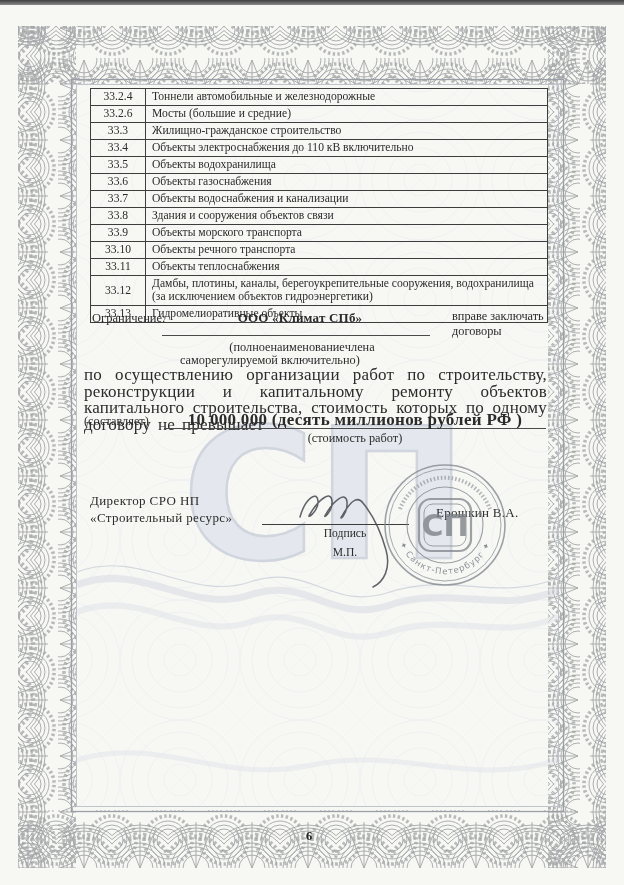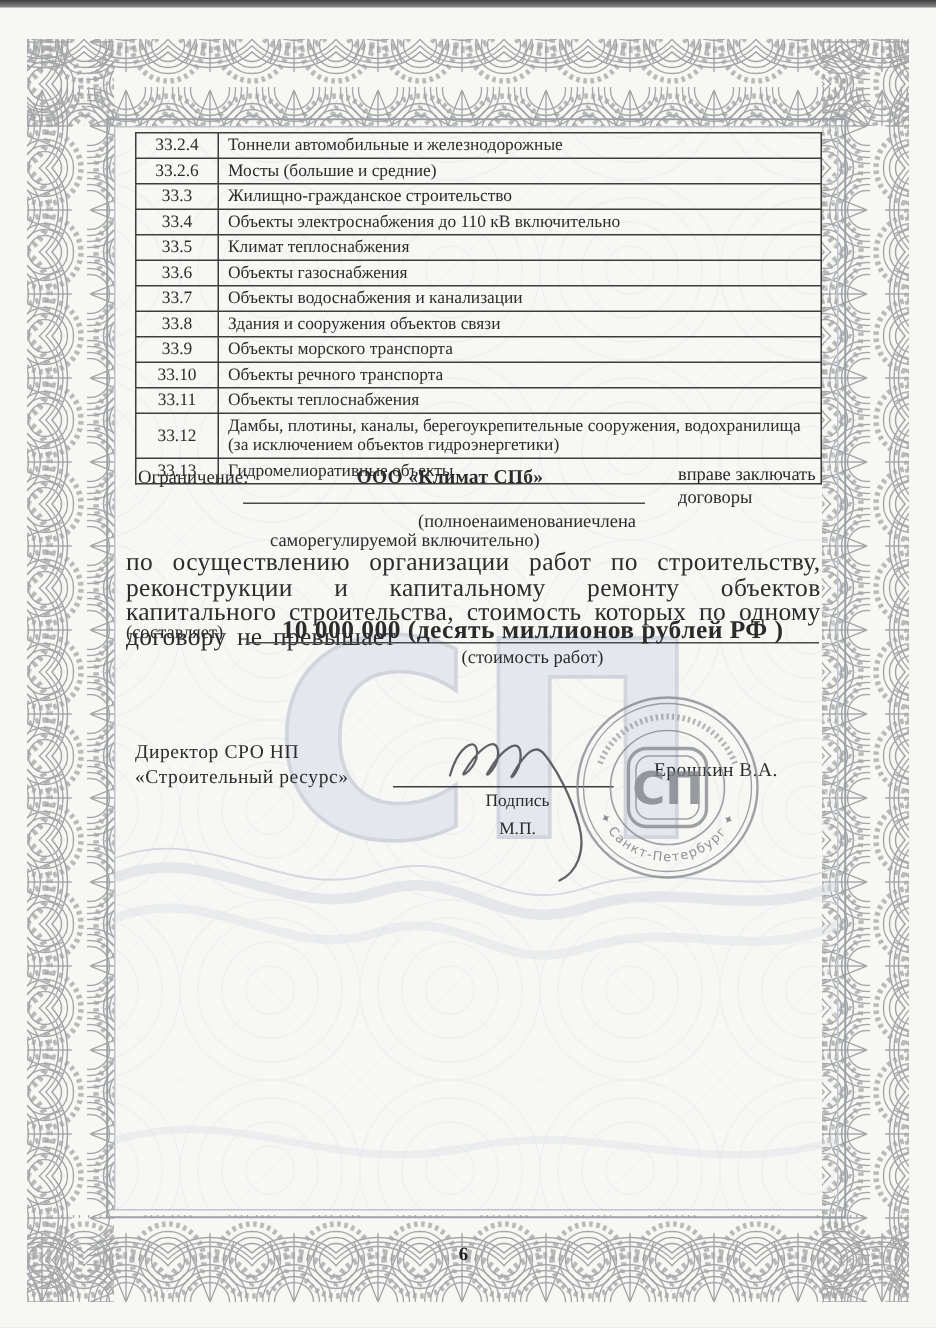--- a/index.html
+++ b/index.html
@@ -22,21 +22,21 @@
     border:1px solid #3d3d3d;padding:1px 6px 2px 6px;vertical-align:middle;
   }
   .doc-table td.code{width:50px;text-align:center;padding:1px 2px 2px 2px;}
   .restriction-row{position:absolute;left:92px;top:311px;width:454px;}
   .restr-label{position:absolute;left:0;top:0;font-size:12.5px;}
   .org-name{position:absolute;left:78px;top:-1px;width:260px;text-align:center;
     font-weight:bold;font-size:13px;letter-spacing:.2px;}
   .org-underline{position:absolute;left:70px;top:24px;width:268px;border-bottom:1px solid #4a4a4a;}
   .right-note{position:absolute;left:360px;top:-2px;width:100px;font-size:12.3px;line-height:15px;}
   .caption-line1{position:absolute;left:88px;top:29px;width:244px;display:flex;
-    justify-content:flex-end;font-size:12.3px;}
+    justify-content:center;font-size:12.3px;}
   .caption-line2{position:absolute;left:88px;top:42px;font-size:12.3px;}
   .main-paragraph{
     position:absolute;left:84px;top:367px;width:463px;
     font-size:17px;line-height:16.5px;text-align:justify;
     word-spacing:2.5px;letter-spacing:.2px;
   }
   .amount-label{position:absolute;left:84px;top:414px;font-size:12.3px;}
   .amount-line{position:absolute;left:164px;top:410px;width:382px;height:18px;
     border-bottom:1px solid #4a4a4a;text-align:center;}
   .amount-value{font-weight:bold;font-size:17px;letter-spacing:.3px;}
@@ -142,21 +142,21 @@
       <tr>
           <td class="code">33.3</td>
           <td>Жилищно-гражданское строительство</td>
         </tr>
       <tr>
           <td class="code">33.4</td>
           <td>Объекты электроснабжения до 110 кВ включительно</td>
         </tr>
       <tr>
           <td class="code">33.5</td>
-          <td>Климат теплоснабжения</td>
+          <td>Объекты водохранилища</td>
         </tr>
       <tr>
           <td class="code">33.6</td>
           <td>Объекты газоснабжения</td>
         </tr>
       <tr>
           <td class="code">33.7</td>
           <td>Объекты водоснабжения и канализации</td>
         </tr>
       <tr>

